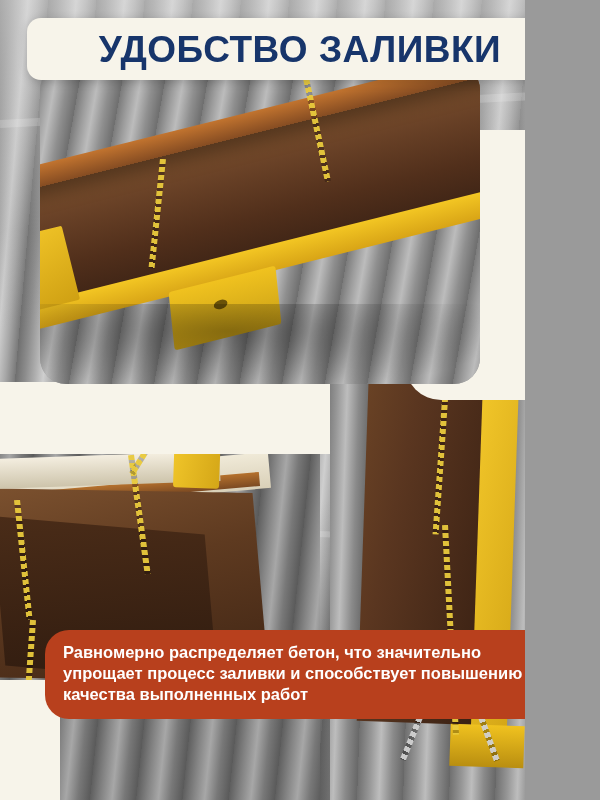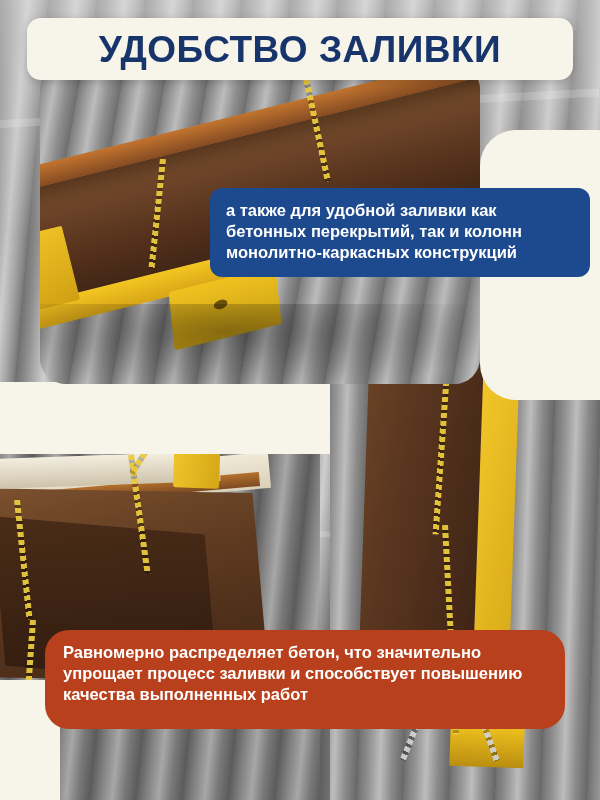--- a/index.html
+++ b/index.html
@@ -9,21 +9,21 @@
   body {
     width: 600px;
     height: 800px;
     font-family: "Liberation Sans", sans-serif;
     background: #9a9a9a;
     overflow: hidden;
   }
 
   .poster {
     position: relative;
-    width: 600px;
+    width: 525px;
     height: 800px;
     overflow: hidden;
     background: #8e8e8e;
   }
 
   
   .bg {
     position: absolute;
     inset: 0;
     background:
@@ -390,21 +390,21 @@
     width: 380px;
     padding: 12px 16px 14px 16px;
     background: #1d4a8f;
     border-radius: 12px;
     font-size: 16.5px;
   }
   .bubble-orange {
     left: 45px;
     top: 630px;
     width: 520px;
-    padding: 12px 18px 24px 18px;
+    padding: 12px 18px 14px 18px;
     background: #b8401d;
     border-radius: 24px;
     font-size: 16.5px;
   }
   .bubble p { margin: 0; }
 </style>
 </head>
 <body>
 
 <div class="poster">
@@ -457,21 +457,18 @@
     <div class="bunker1-shadow"></div>
     <div class="chain" style="left:260px;top:0px;height:120px;transform:rotate(-12deg);"></div>
     <div class="chain" style="left:120px;top:95px;height:110px;transform:rotate(6deg);"></div>
   </div>
 
   <div class="title-card">
     <div class="title-text">УДОБСТВО ЗАЛИВКИ</div>
   </div>
 
 
-  <div class="bubble bubble-blue2">
-    <p>а также для удобной заливки как бетонных перекрытий, так и колонн монолитно-каркасных конструкций</p>
-  </div>
 
   <div class="bubble bubble-orange">
     <p>Равномерно распределяет бетон, что значительно упрощает процесс заливки и способствует повышению качества выполненных работ</p>
   </div>
 
 </div>
 
 </body></html>

